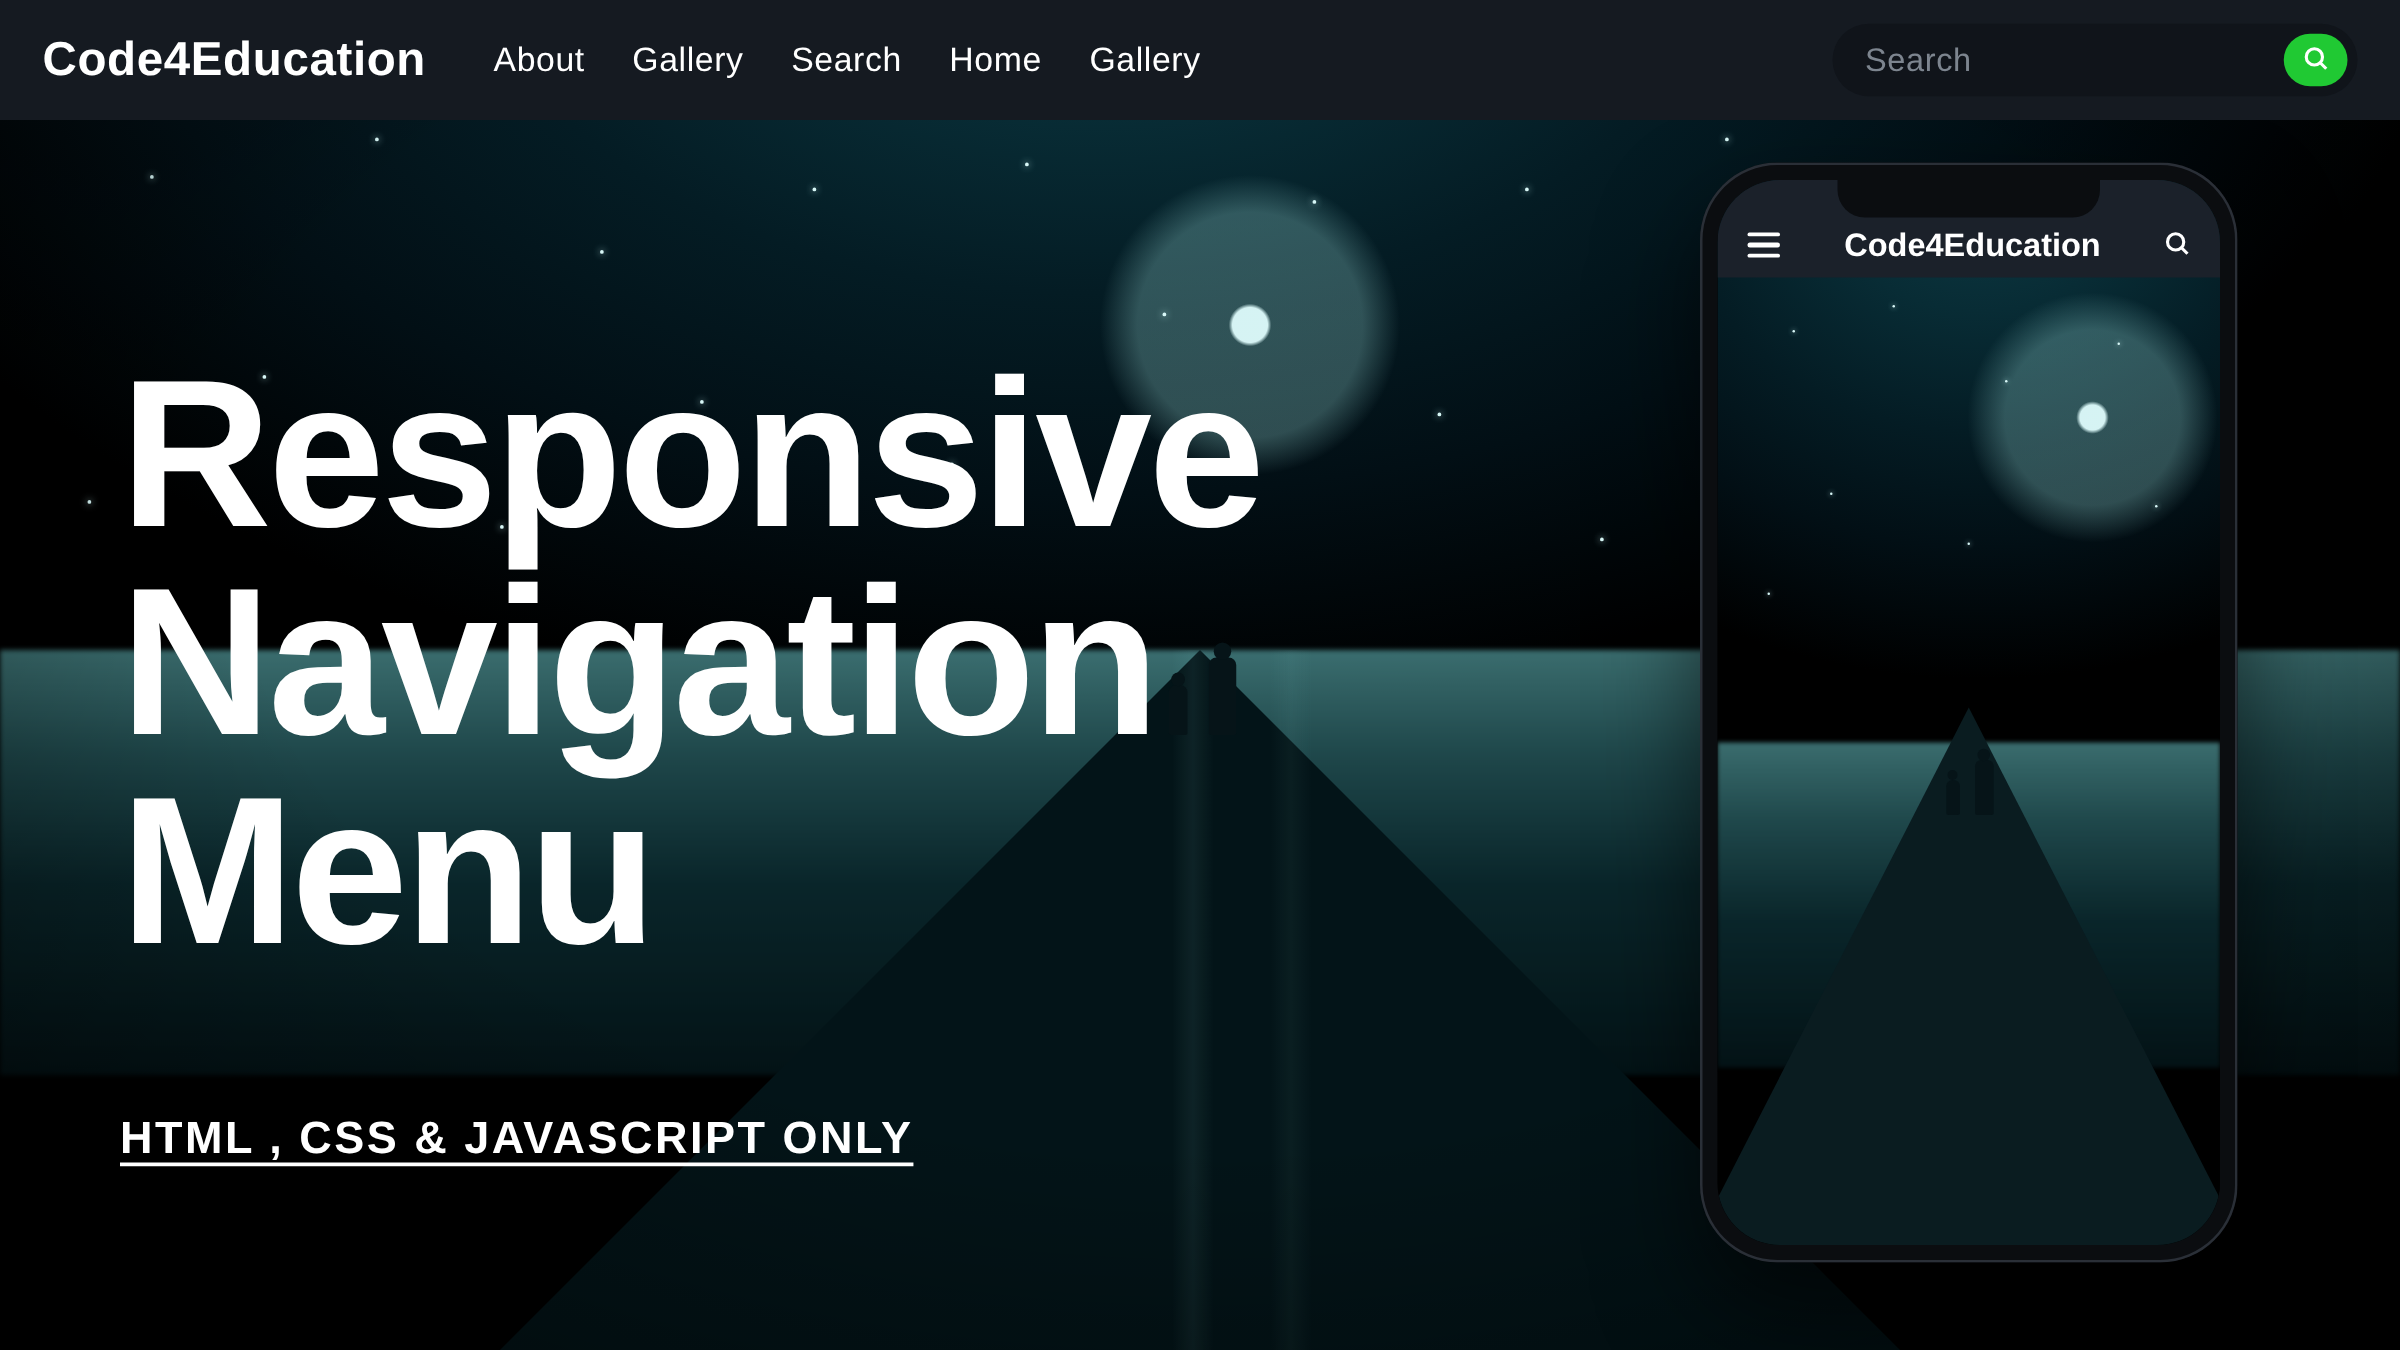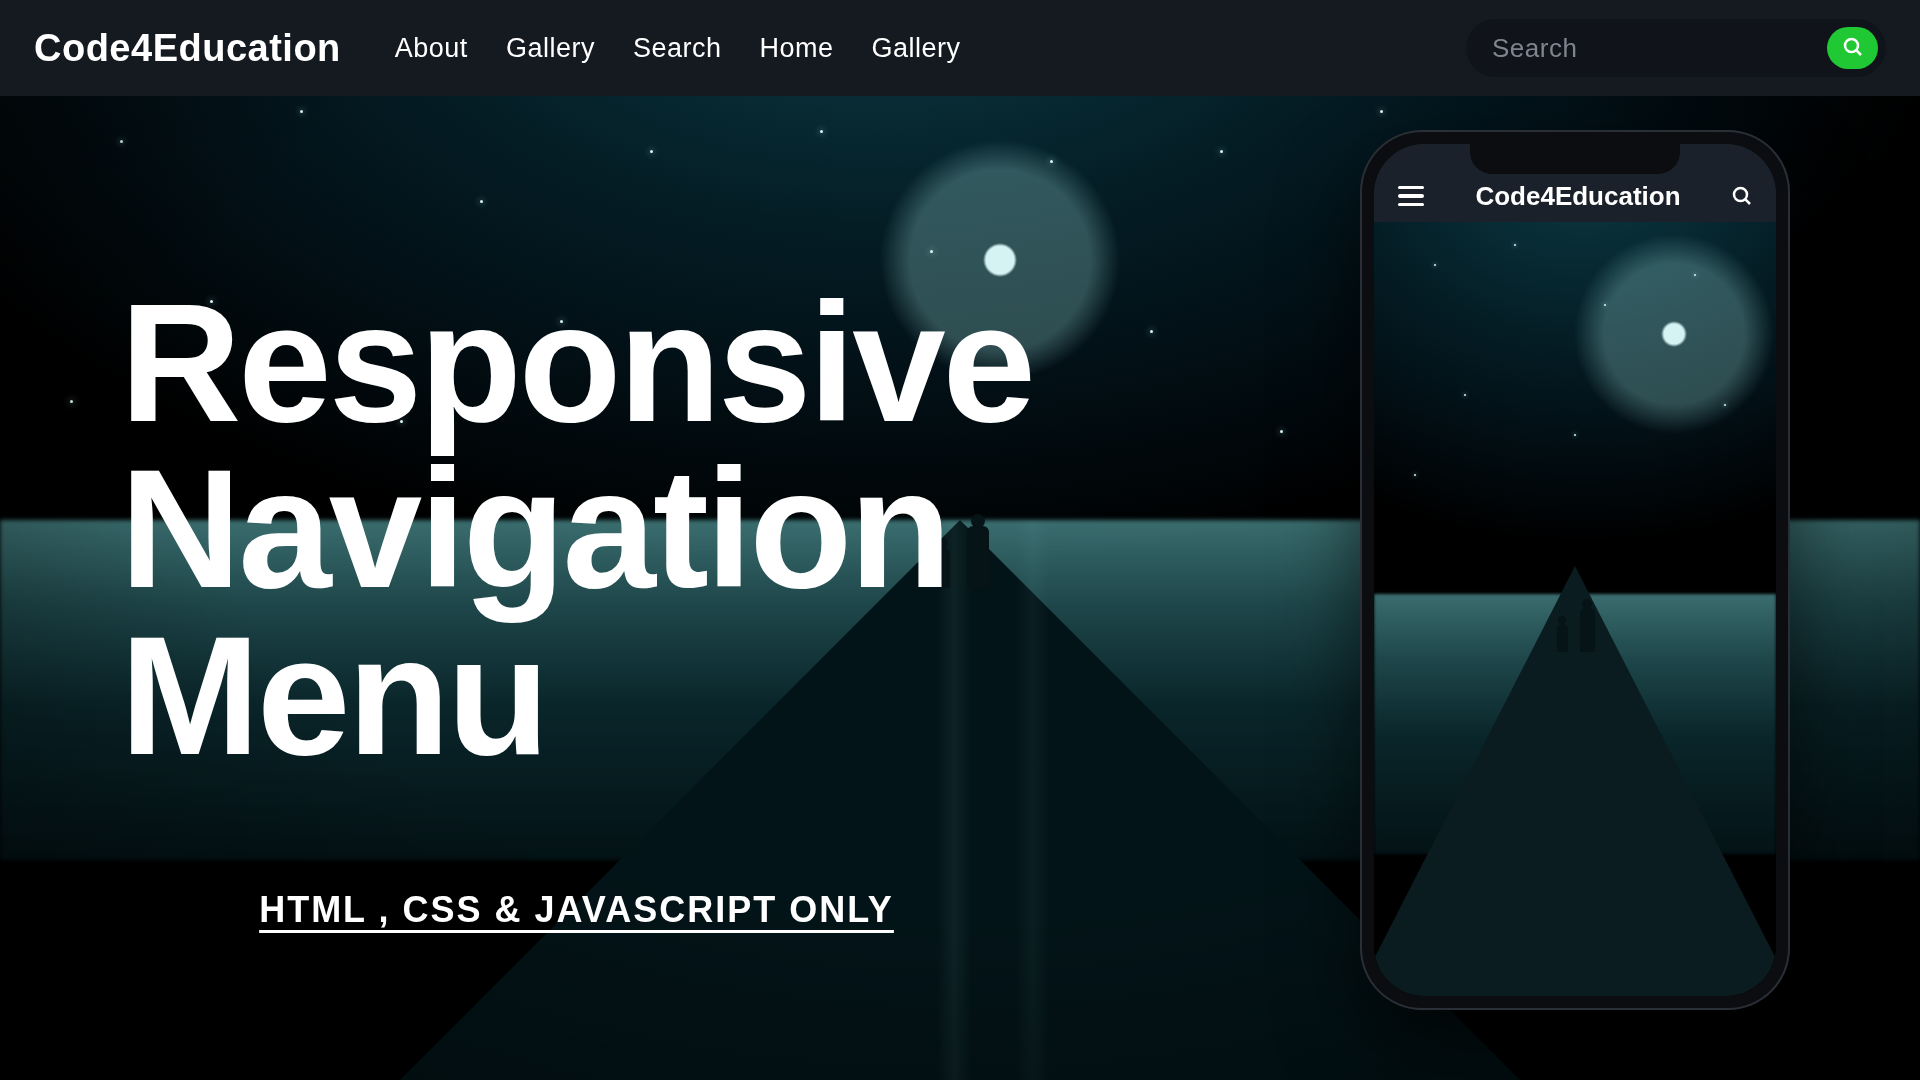--- a/index.html
+++ b/index.html
@@ -82,25 +82,25 @@
     font-size:26px; letter-spacing:.5px;
   }
   .search-input::placeholder{color:#7d858f;}
   .search-btn {
     width:62px; height:42px; border:none; border-radius:22px; background:#20c933;
     display:flex; align-items:center; justify-content:center; cursor:pointer;
   }
   .search-btn svg{width:24px;height:24px;stroke:#fff;stroke-width:2.5;fill:none;}
 
   
-  .hero-text { position:absolute; left:120px; top:280px; z-index:4; }
+  .hero-text { position:absolute; left:96px; top:280px; z-index:4; }
   .hero-title { font-size:168px; line-height:.99; font-weight:800; letter-spacing:-3px;}
   .hero-sub {
     margin-top:110px; font-size:36px; font-weight:800; letter-spacing:2px;
-    text-decoration:underline; text-underline-offset:8px;text-align:center;
+    text-decoration:underline; text-underline-offset:8px;
   }
 
   
   .phone {
     position:absolute; right:130px; top:130px; width:430px; height:880px; z-index:4;
     border-radius:62px; background:#0b0d10; padding:14px;
     box-shadow: 0 40px 80px rgba(0,0,0,.6), inset 0 0 0 2px #2a2f37;
   }
   .phone-inner {
     position:relative; width:100%; height:100%; border-radius:50px; overflow:hidden;

